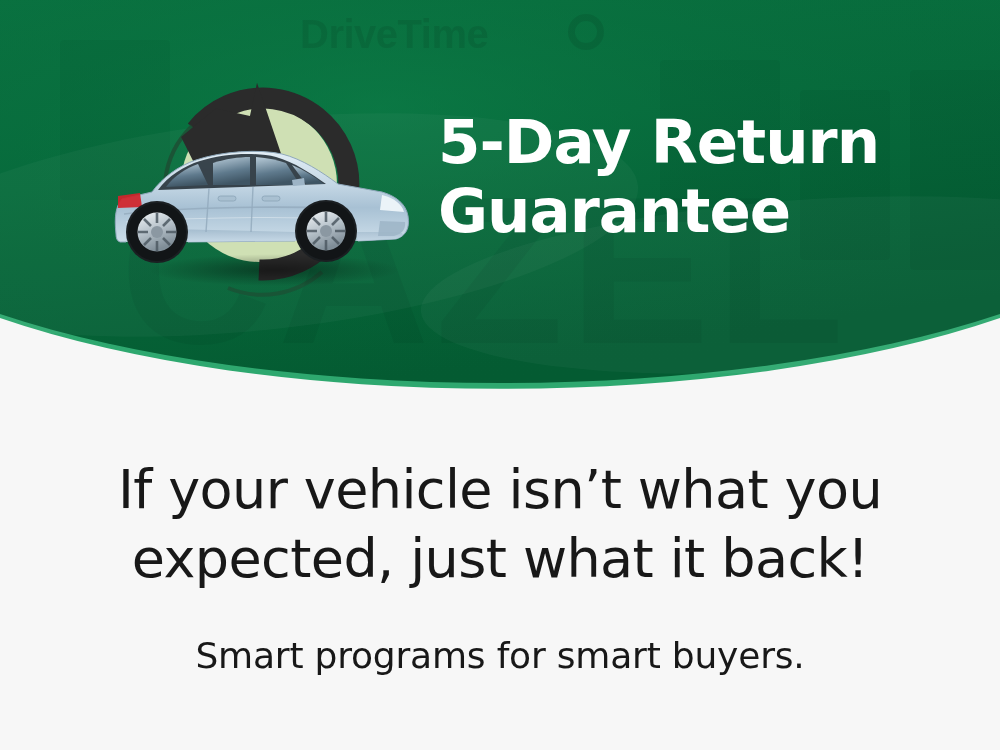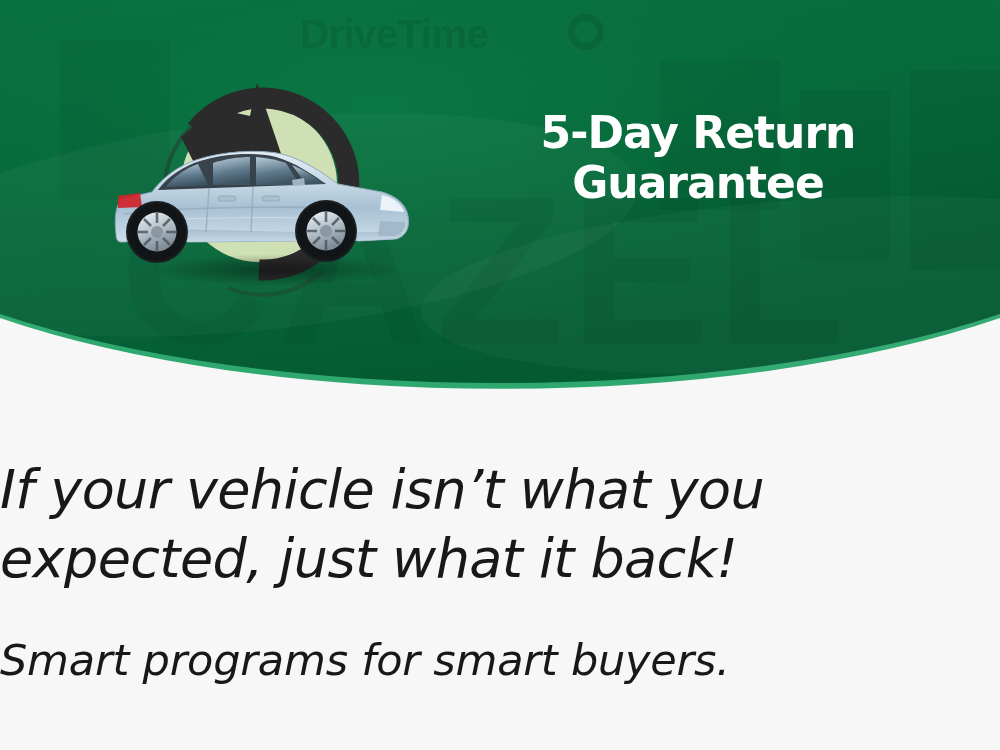--- a/index.html
+++ b/index.html
@@ -117,56 +117,55 @@
 
   
   .headline {
     position: absolute;
     left: 438px;
     top: 108px;
     width: 520px;
     color: #ffffff;
     font-family: "DejaVu Sans", sans-serif;
     font-weight: bold;
-    font-size: 44px;
+    font-size: 61px;
     line-height: 1.13;
     letter-spacing: -1px;
-    text-align: center;
+    text-align: left;
   }
   .headline .line {
     display: block;
     white-space: nowrap;
   }
 
   
   .copy {
     position: absolute;
     left: 0;
     top: 455px;
     width: 1000px;
-    text-align: left;
-    font-style: italic;
+    text-align: center;
   }
   .copy-main {
     color: #181818;
     font-family: "DejaVu Sans", sans-serif;
     font-weight: normal;
     font-size: 54px;
     line-height: 1.28;
     letter-spacing: -0.6px;
   }
   .copy-main .line {
     display: block;
   }
   .copy-sub {
     margin-top: 42px;
     color: #181818;
     font-family: "DejaVu Sans", sans-serif;
     font-weight: normal;
-    font-size: 43px;
+    font-size: 36px;
     letter-spacing: -0.2px;
   }
 </style>
 </head>
 <body>
 
 <div id="banner">
 
   <div class="hero">
     <svg class="hero-svg" width="1000" height="410" viewBox="0 0 1000 410">

